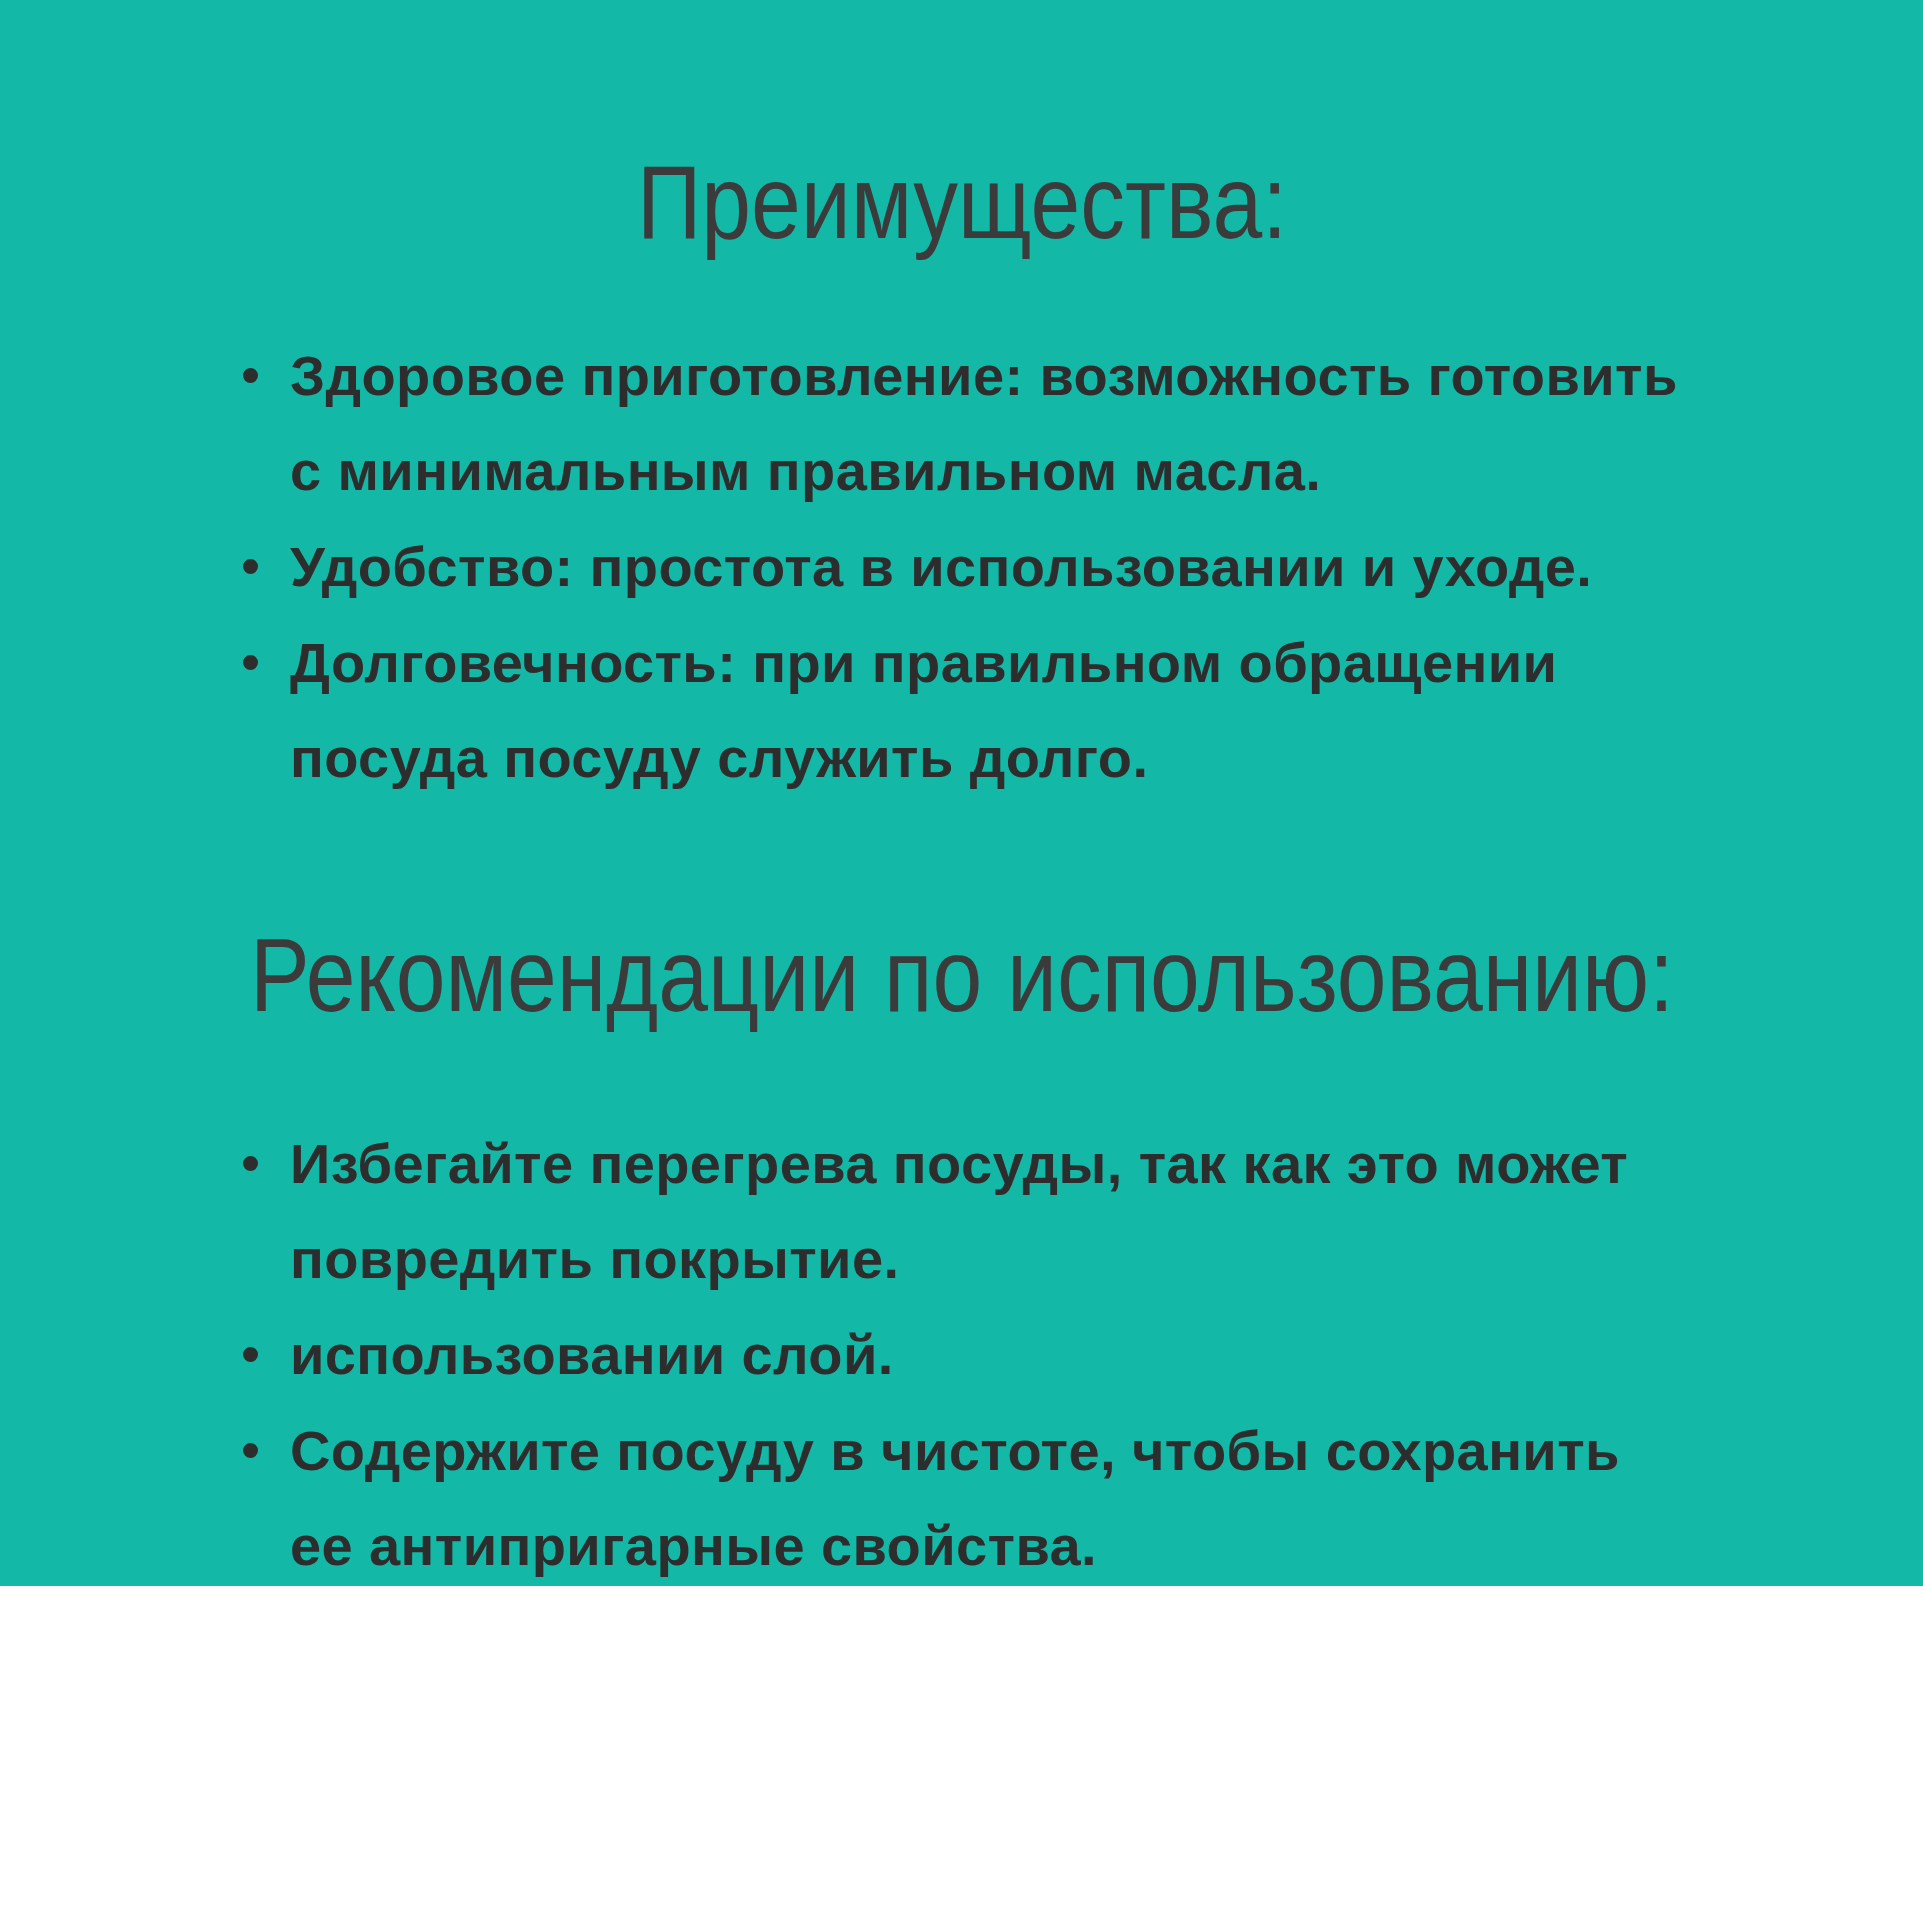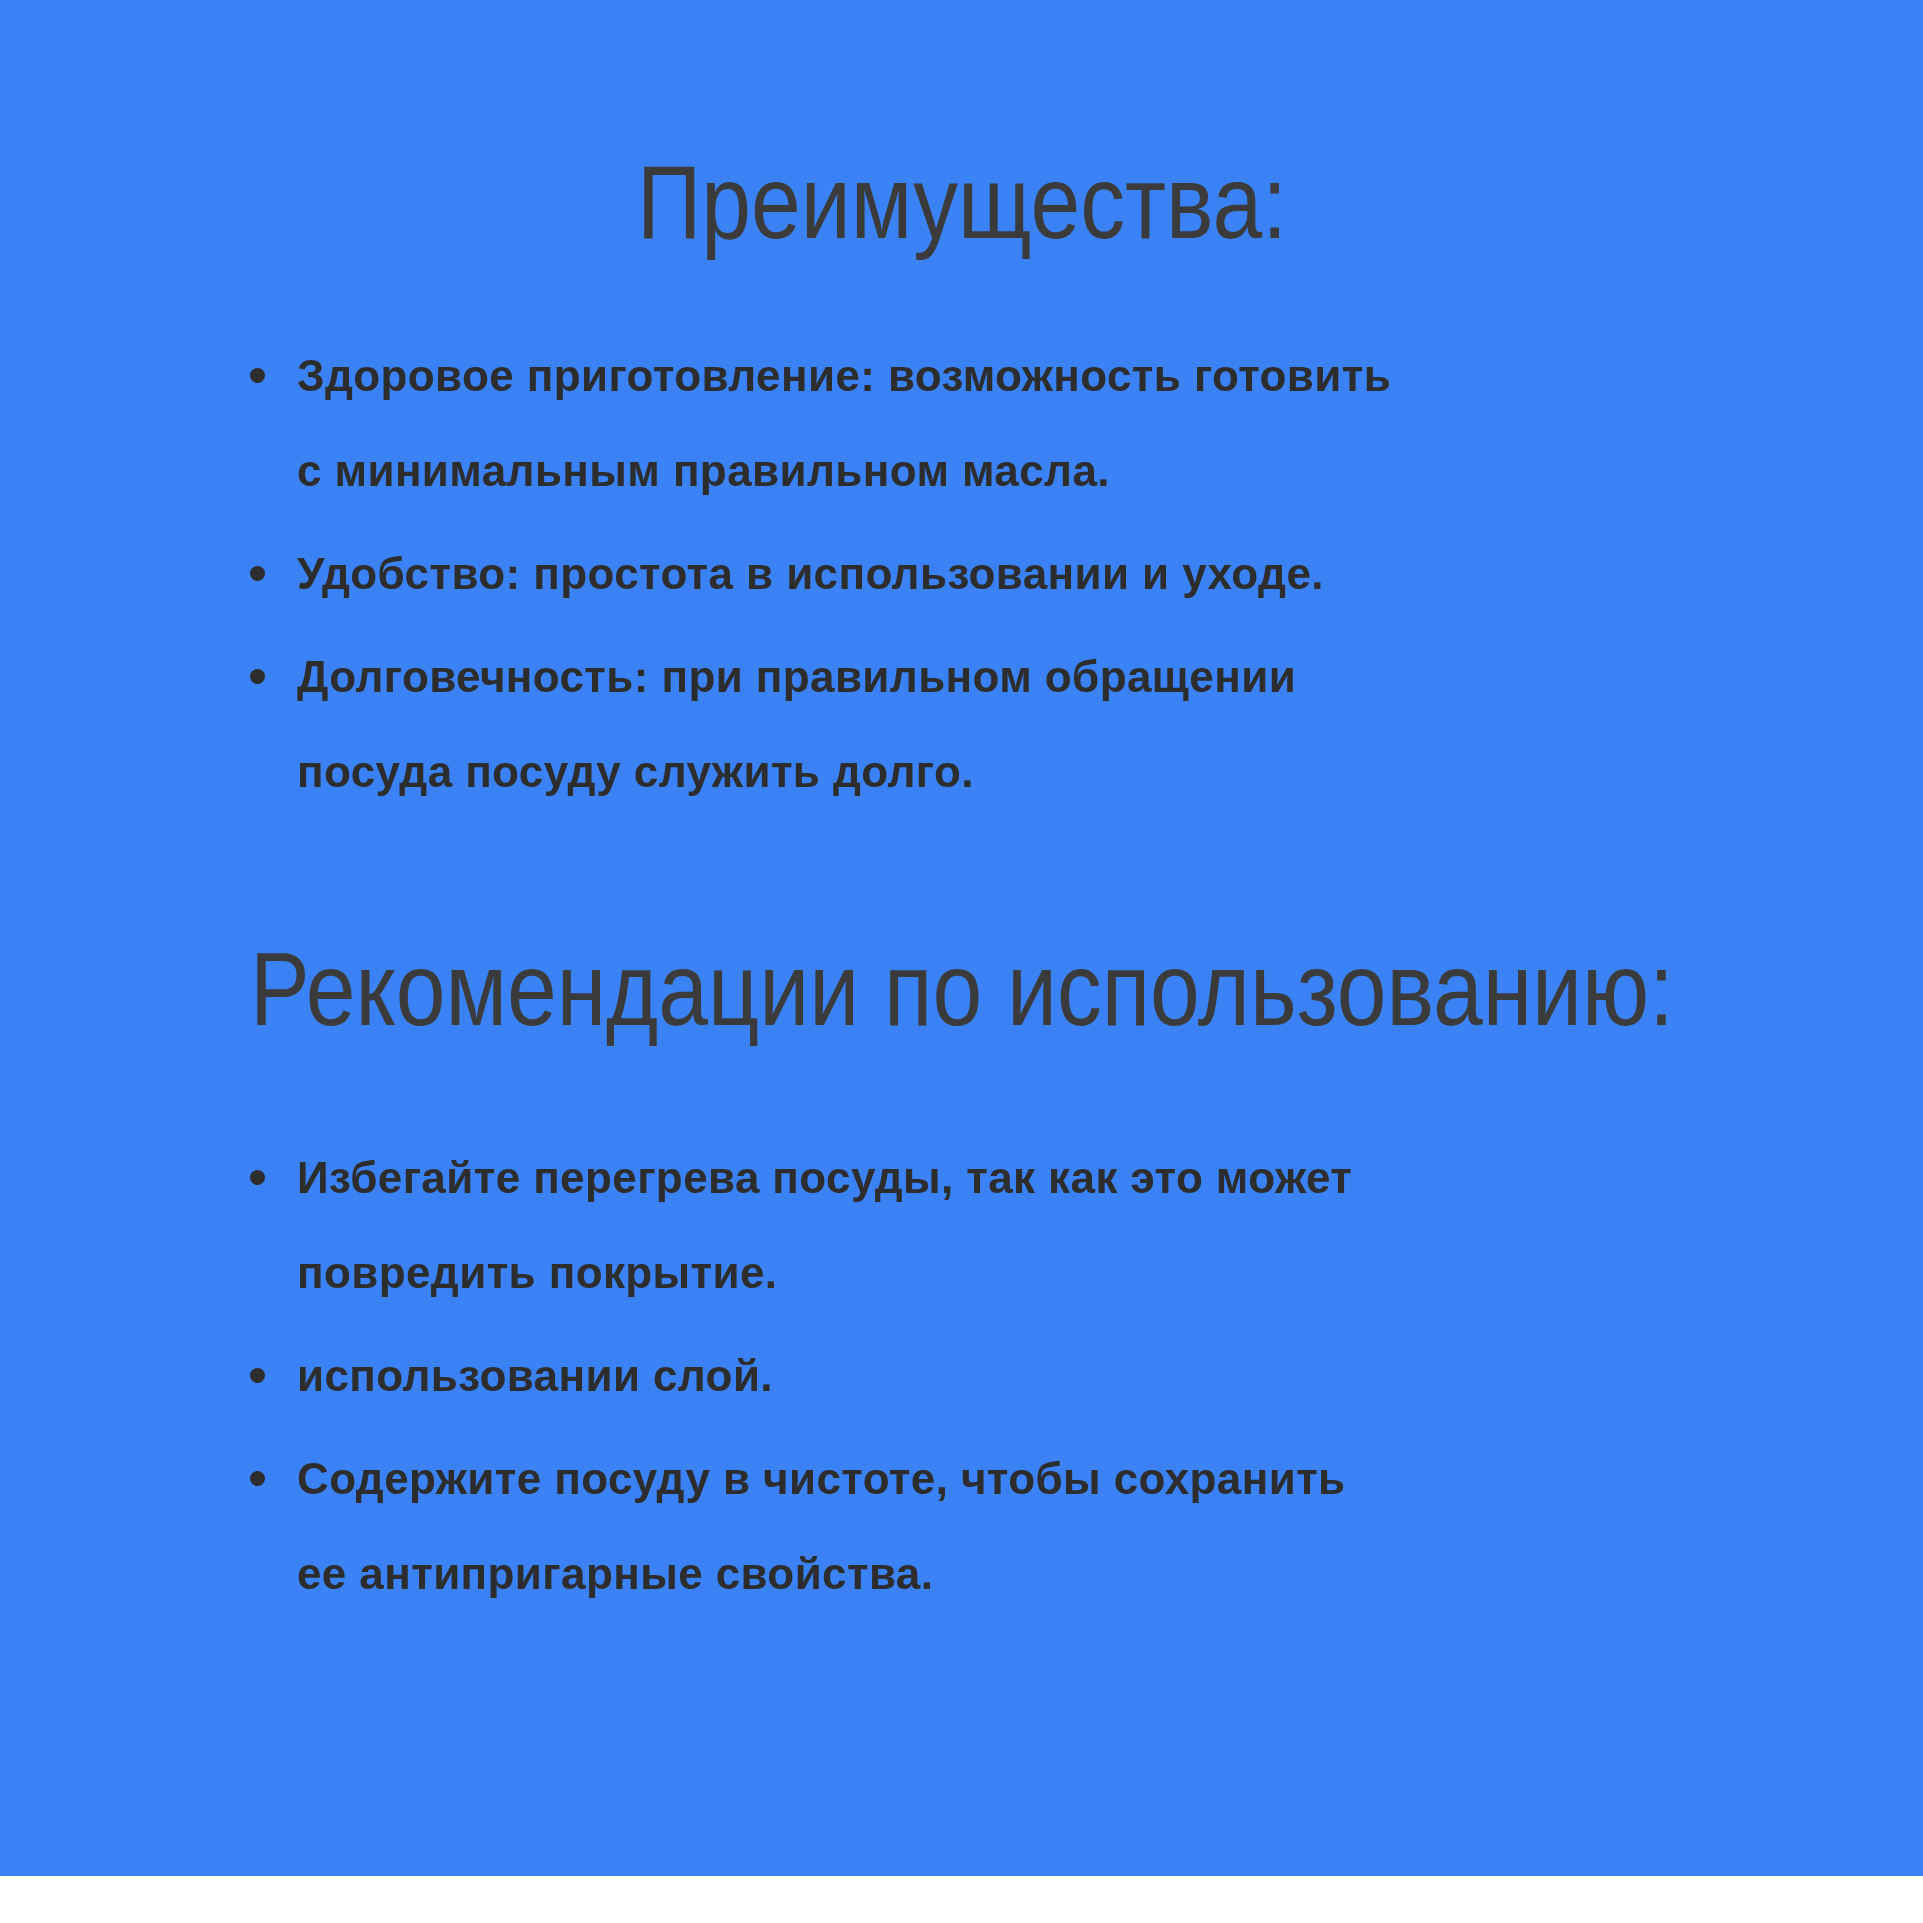--- a/index.html
+++ b/index.html
@@ -3,22 +3,22 @@
 <meta charset="utf-8">
 <style>
   html, body {
     margin: 0;
     padding: 0;
     background: #ffffff;
   }
   .page {
     position: relative;
     width: 1924px;
-    height: 1876px;
-    background: #3b82f6;
+    height: 1586px;
+    background: #14b8a6;
     overflow: hidden;
     font-family: "Liberation Sans", "DejaVu Sans", sans-serif;
   }
   .section-heading {
     margin: 0;
     text-align: center;
     font-family: "Liberation Sans", "DejaVu Sans", sans-serif;
     font-weight: 400;
     font-size: 104px;
     line-height: 104px;
@@ -40,24 +40,24 @@
     padding: 0 90px 0 289px;
   }
   ul.list-advantages {
     margin-top: 74px;
   }
   ul.list-recommendations {
     margin-top: 89px;
   }
   li.bullet-item {
     position: relative;
-    margin: 8px;
+    margin: 1px;
     padding: 0;
     font-weight: 700;
-    font-size: 44px;
+    font-size: 56px;
     line-height: 95px;
     letter-spacing: 0.4px;
     color: #2d2d2d;
   }
   li.bullet-item .dot {
     position: absolute;
     left: -47px;
     top: 40px;
     width: 15px;
     height: 15px;

